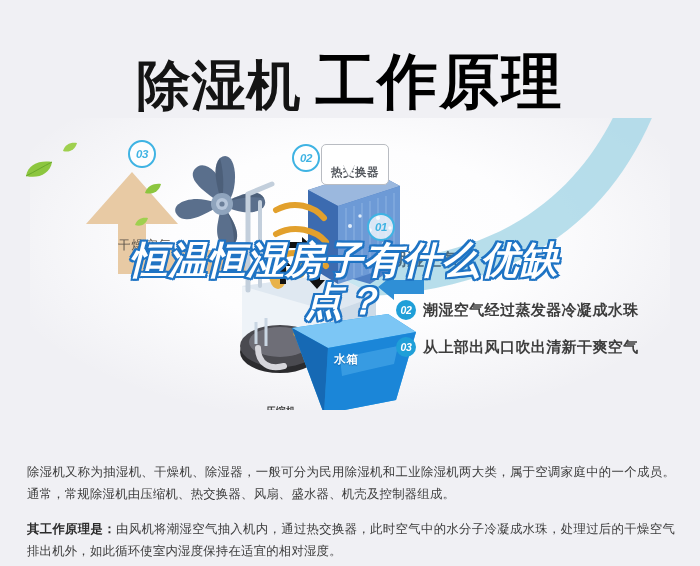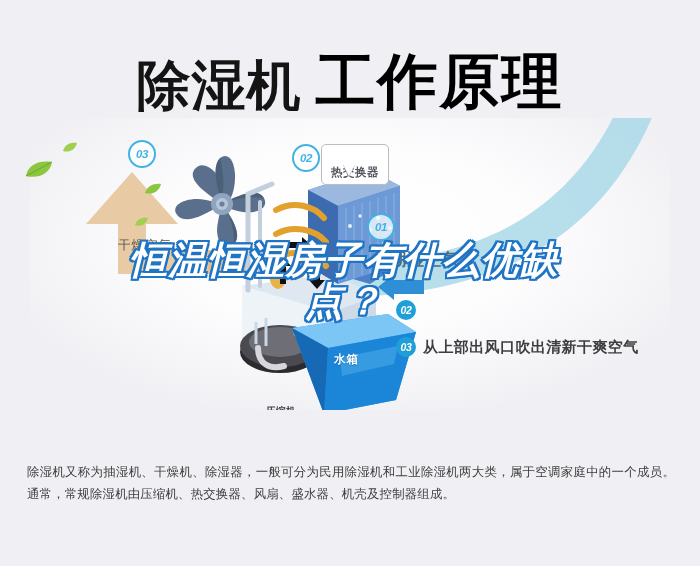--- a/index.html
+++ b/index.html
@@ -449,24 +449,26 @@
   <div class="label-tank">水箱</div>
 
   <div class="watermark">
     <div class="wm-line">恒温恒湿房子有什么优缺</div>
     <div class="wm-line">点？</div>
   </div>
 
   <div class="legend">
     <div class="legend-row">
       <span class="dot-badge">02</span>
+      <span class="legend-text">潮湿空气经过蒸发器冷凝成水珠</span>
     </div>
     <div class="legend-row">
       <span class="dot-badge">03</span>
       <span class="legend-text">从上部出风口吹出清新干爽空气</span>
     </div>
   </div>
 
   <div class="body-copy">
     <p class="para">除湿机又称为抽湿机、干燥机、除湿器，一般可分为民用除湿机和工业除湿机两大类，属于空调家庭中的一个成员。通常，常规除湿机由压缩机、热交换器、风扇、盛水器、机壳及控制器组成。</p>
+    <p class="para"><span class="lead">其工作原理是：</span><span>由风机将潮湿空气抽入机内，通过热交换器，此时空气中的水分子冷凝成水珠，处理过后的干燥空气排出机外，如此循环使室内湿度保持在适宜的相对湿度。</span></p>
   </div>
 
 </div>
 
 </body></html>

